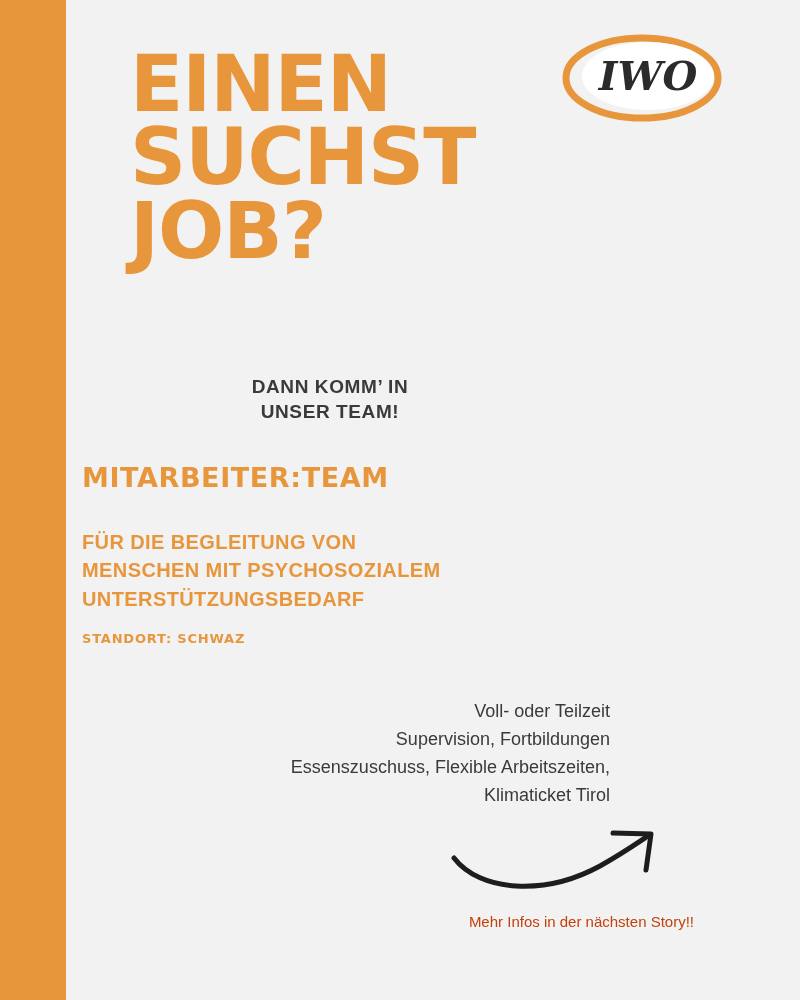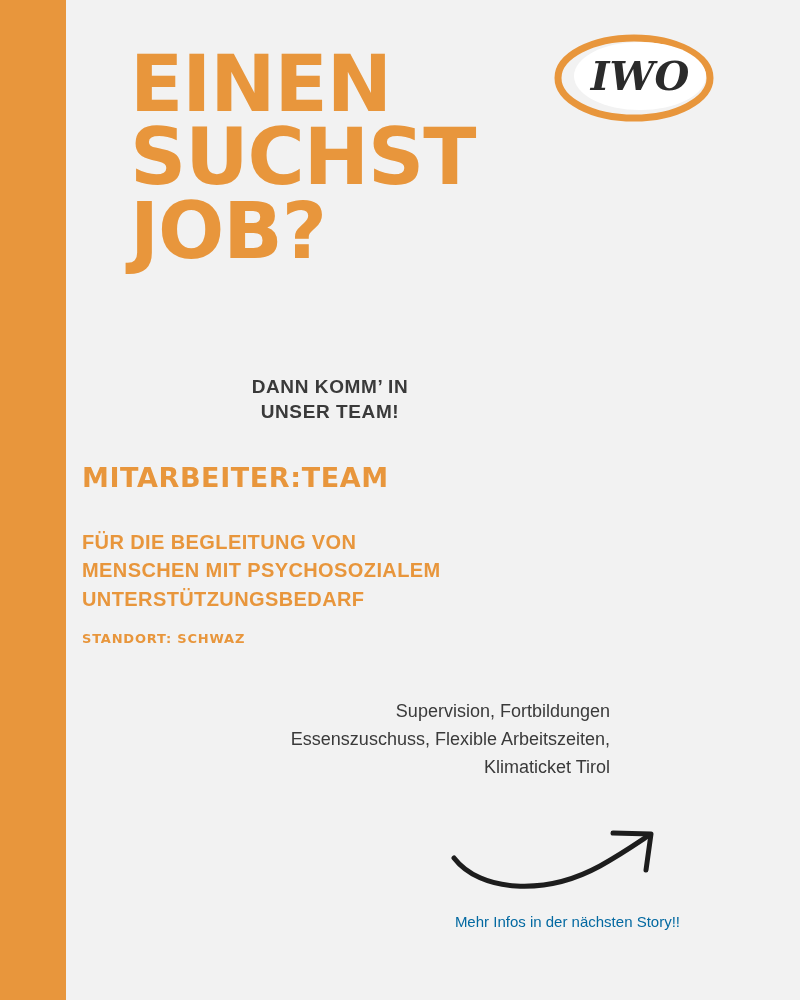--- a/index.html
+++ b/index.html
@@ -24,21 +24,21 @@
   .left-bar {
     position: absolute;
     left: 0;
     top: 0;
     width: 66px;
     height: 1000px;
     background: #e8963c;
   }
   .logo {
     position: absolute;
-    right: 86px;
+    right: 78px;
     top: 32px;
     width: 160px;
     height: 92px;
     text-align: right;
   }
   .logo svg { display: block; }
 
   .headline {
     position: absolute;
     left: 130px;
@@ -118,23 +118,23 @@
   .arrow {
     position: absolute;
     left: 450px;
     top: 830px;
     width: 215px;
     height: 70px;
   }
 
   .footer-note {
     position: absolute;
-    right: 120px;
+    right: 106px;
     top: 913px;
-    color: #0369a1;
+    color: #c2410c;
     font-size: 15px;
     font-family: "Liberation Sans", sans-serif;
   }
 </style>
 </head>
 <body>
 
 <div class="poster">
 
   <div class="left-bar"></div>
@@ -162,20 +162,21 @@
 
   <div class="role-desc">
     <div>FÜR DIE BEGLEITUNG VON</div>
     <div>MENSCHEN MIT PSYCHOSOZIALEM</div>
     <div>UNTERSTÜTZUNGSBEDARF</div>
   </div>
 
   <div class="location">STANDORT: SCHWAZ</div>
 
   <div class="benefits">
+    <div>Voll- oder Teilzeit</div>
     <div>Supervision, Fortbildungen</div>
     <div>Essenszuschuss, Flexible Arbeitszeiten,</div>
     <div>Klimaticket Tirol</div>
   </div>
 
   <div class="arrow">
     <svg viewBox="0 0 215 70" width="215" height="70" aria-hidden="true">
       <path d="M4 28 C 30 62, 95 66, 150 36 C 170 25, 186 14, 198 6" fill="none" stroke="#1d1d1d" stroke-width="5" stroke-linecap="round"></path>
       <path d="M163 3 L201 4 L196 40" fill="none" stroke="#1d1d1d" stroke-width="5" stroke-linecap="round" stroke-linejoin="round"></path>
     </svg>

